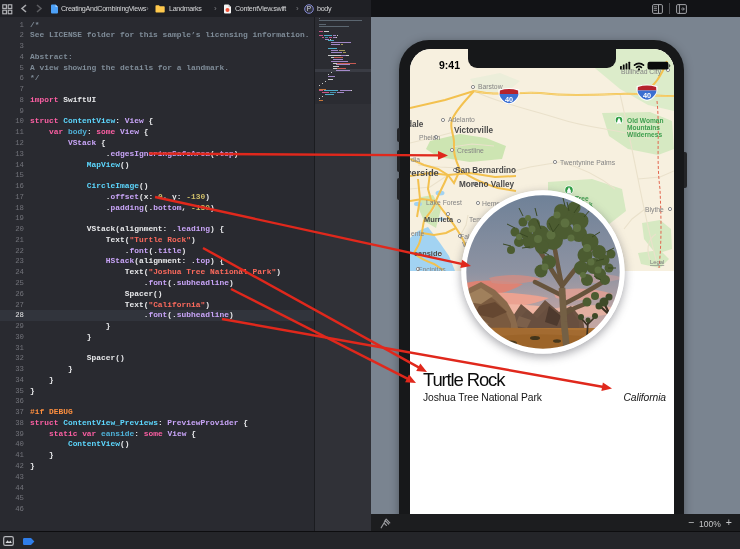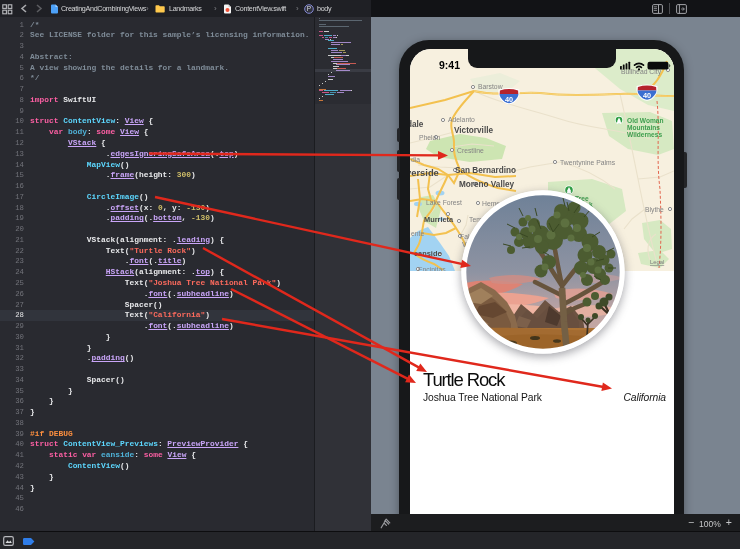--- a/index.html
+++ b/index.html
@@ -11,21 +11,21 @@
 .jbsep{color:#808186;font-size:8px;}
 
 #editor{position:absolute;left:0;top:17px;width:314px;height:514px;background:#292a30;overflow:hidden;}
 #linehl{position:absolute;left:0;top:293.3px;width:314px;height:10.8px;background:#31343c;}
 #gutter{position:absolute;left:0;top:2.6px;width:24px;text-align:right;font-family:"Liberation Mono",monospace;font-size:7.3px;line-height:10.77px;color:#72737a;}
 #code{position:absolute;left:30px;top:2.6px;font-family:"Liberation Mono",monospace;font-size:7.9px;line-height:10.77px;color:#e8e9eb;font-weight:bold;}
 #code div{height:10.77px;white-space:pre;overflow:visible;}
 .k{color:#fc5fa3;}
 .t{color:#5dd8ff;}
 .d{color:#4fb2d8;}
-.o{color:#c9a5f8;text-decoration:underline;}
+.o{color:#c9a5f8;}
 .s{color:#fc6a5d;}
 .n{color:#d0bf69;}
 .c{color:#7f8c98;}
 .pp{color:#fd8f3f;}
 
 #minimap{position:absolute;left:314px;top:17px;width:57px;height:514px;background:#2b2c32;border-left:1px solid #1b1c20;box-sizing:border-box;}
 #mmafter{position:absolute;left:0;top:87px;width:57px;height:427px;background:#303137;}
 #mmhl{position:absolute;left:0;top:51.5px;width:57px;height:3.2px;background:#3a3c44;}
 .mm{position:absolute;height:1px;}
 
@@ -118,38 +118,36 @@
 <div><span class="c">A view showing the details for a landmark.</span></div>
 <div><span class="c">*/</span></div>
 <div></div>
 <div><span class="k">import</span> SwiftUI</div>
 <div></div>
 <div><span class="k">struct</span> <span class="t">ContentView</span>: <span class="o">View</span> {</div>
 <div>    <span class="k">var</span> <span class="d">body</span>: <span class="k">some</span> <span class="o">View</span> {</div>
 <div>        <span class="o">VStack</span> {</div>
 <div>                .<span class="o">edgesIgnoringSafeArea</span>(.<span class="o">top</span>)</div>
 <div>            <span class="t">MapView</span>()</div>
-<div>                .<span class="o">frame</span>(height: <span class="n">300</span>)</div>
 <div></div>
 <div>            <span class="t">CircleImage</span>()</div>
 <div>                .<span class="o">offset</span>(x: <span class="n">0</span>, y: <span class="n">-130</span>)</div>
 <div>                .<span class="o">padding</span>(.<span class="o">bottom</span>, <span class="n">-130</span>)</div>
 <div></div>
 <div>            VStack(alignment: .<span class="o">leading</span>) {</div>
 <div>                Text(<span class="s">"Turtle Rock"</span>)</div>
 <div>                    .<span class="o">font</span>(.<span class="o">title</span>)</div>
 <div>                <span class="o">HStack</span>(alignment: .<span class="o">top</span>) {</div>
 <div>                    Text(<span class="s">"Joshua Tree National Park"</span>)</div>
 <div>                        .<span class="o">font</span>(.<span class="o">subheadline</span>)</div>
 <div>                    Spacer()</div>
 <div>                    Text(<span class="s">"California"</span>)</div>
 <div>                        .<span class="o">font</span>(.<span class="o">subheadline</span>)</div>
 <div>                }</div>
 <div>            }</div>
-<div>            .<span class="o">padding</span>()</div>
 <div></div>
 <div>            Spacer()</div>
 <div>        }</div>
 <div>    }</div>
 <div>}</div>
 <div></div>
 <div><span class="pp">#if DEBUG</span></div>
 <div><span class="k">struct</span> <span class="t">ContentView_Previews</span>: <span class="o">PreviewProvider</span> {</div>
 <div>    <span class="k">static</span> <span class="k">var</span> <span class="d">eanside</span>: <span class="k">some</span> <span class="o">View</span> {</div>
 <div>        <span class="t">ContentView</span>()</div>

